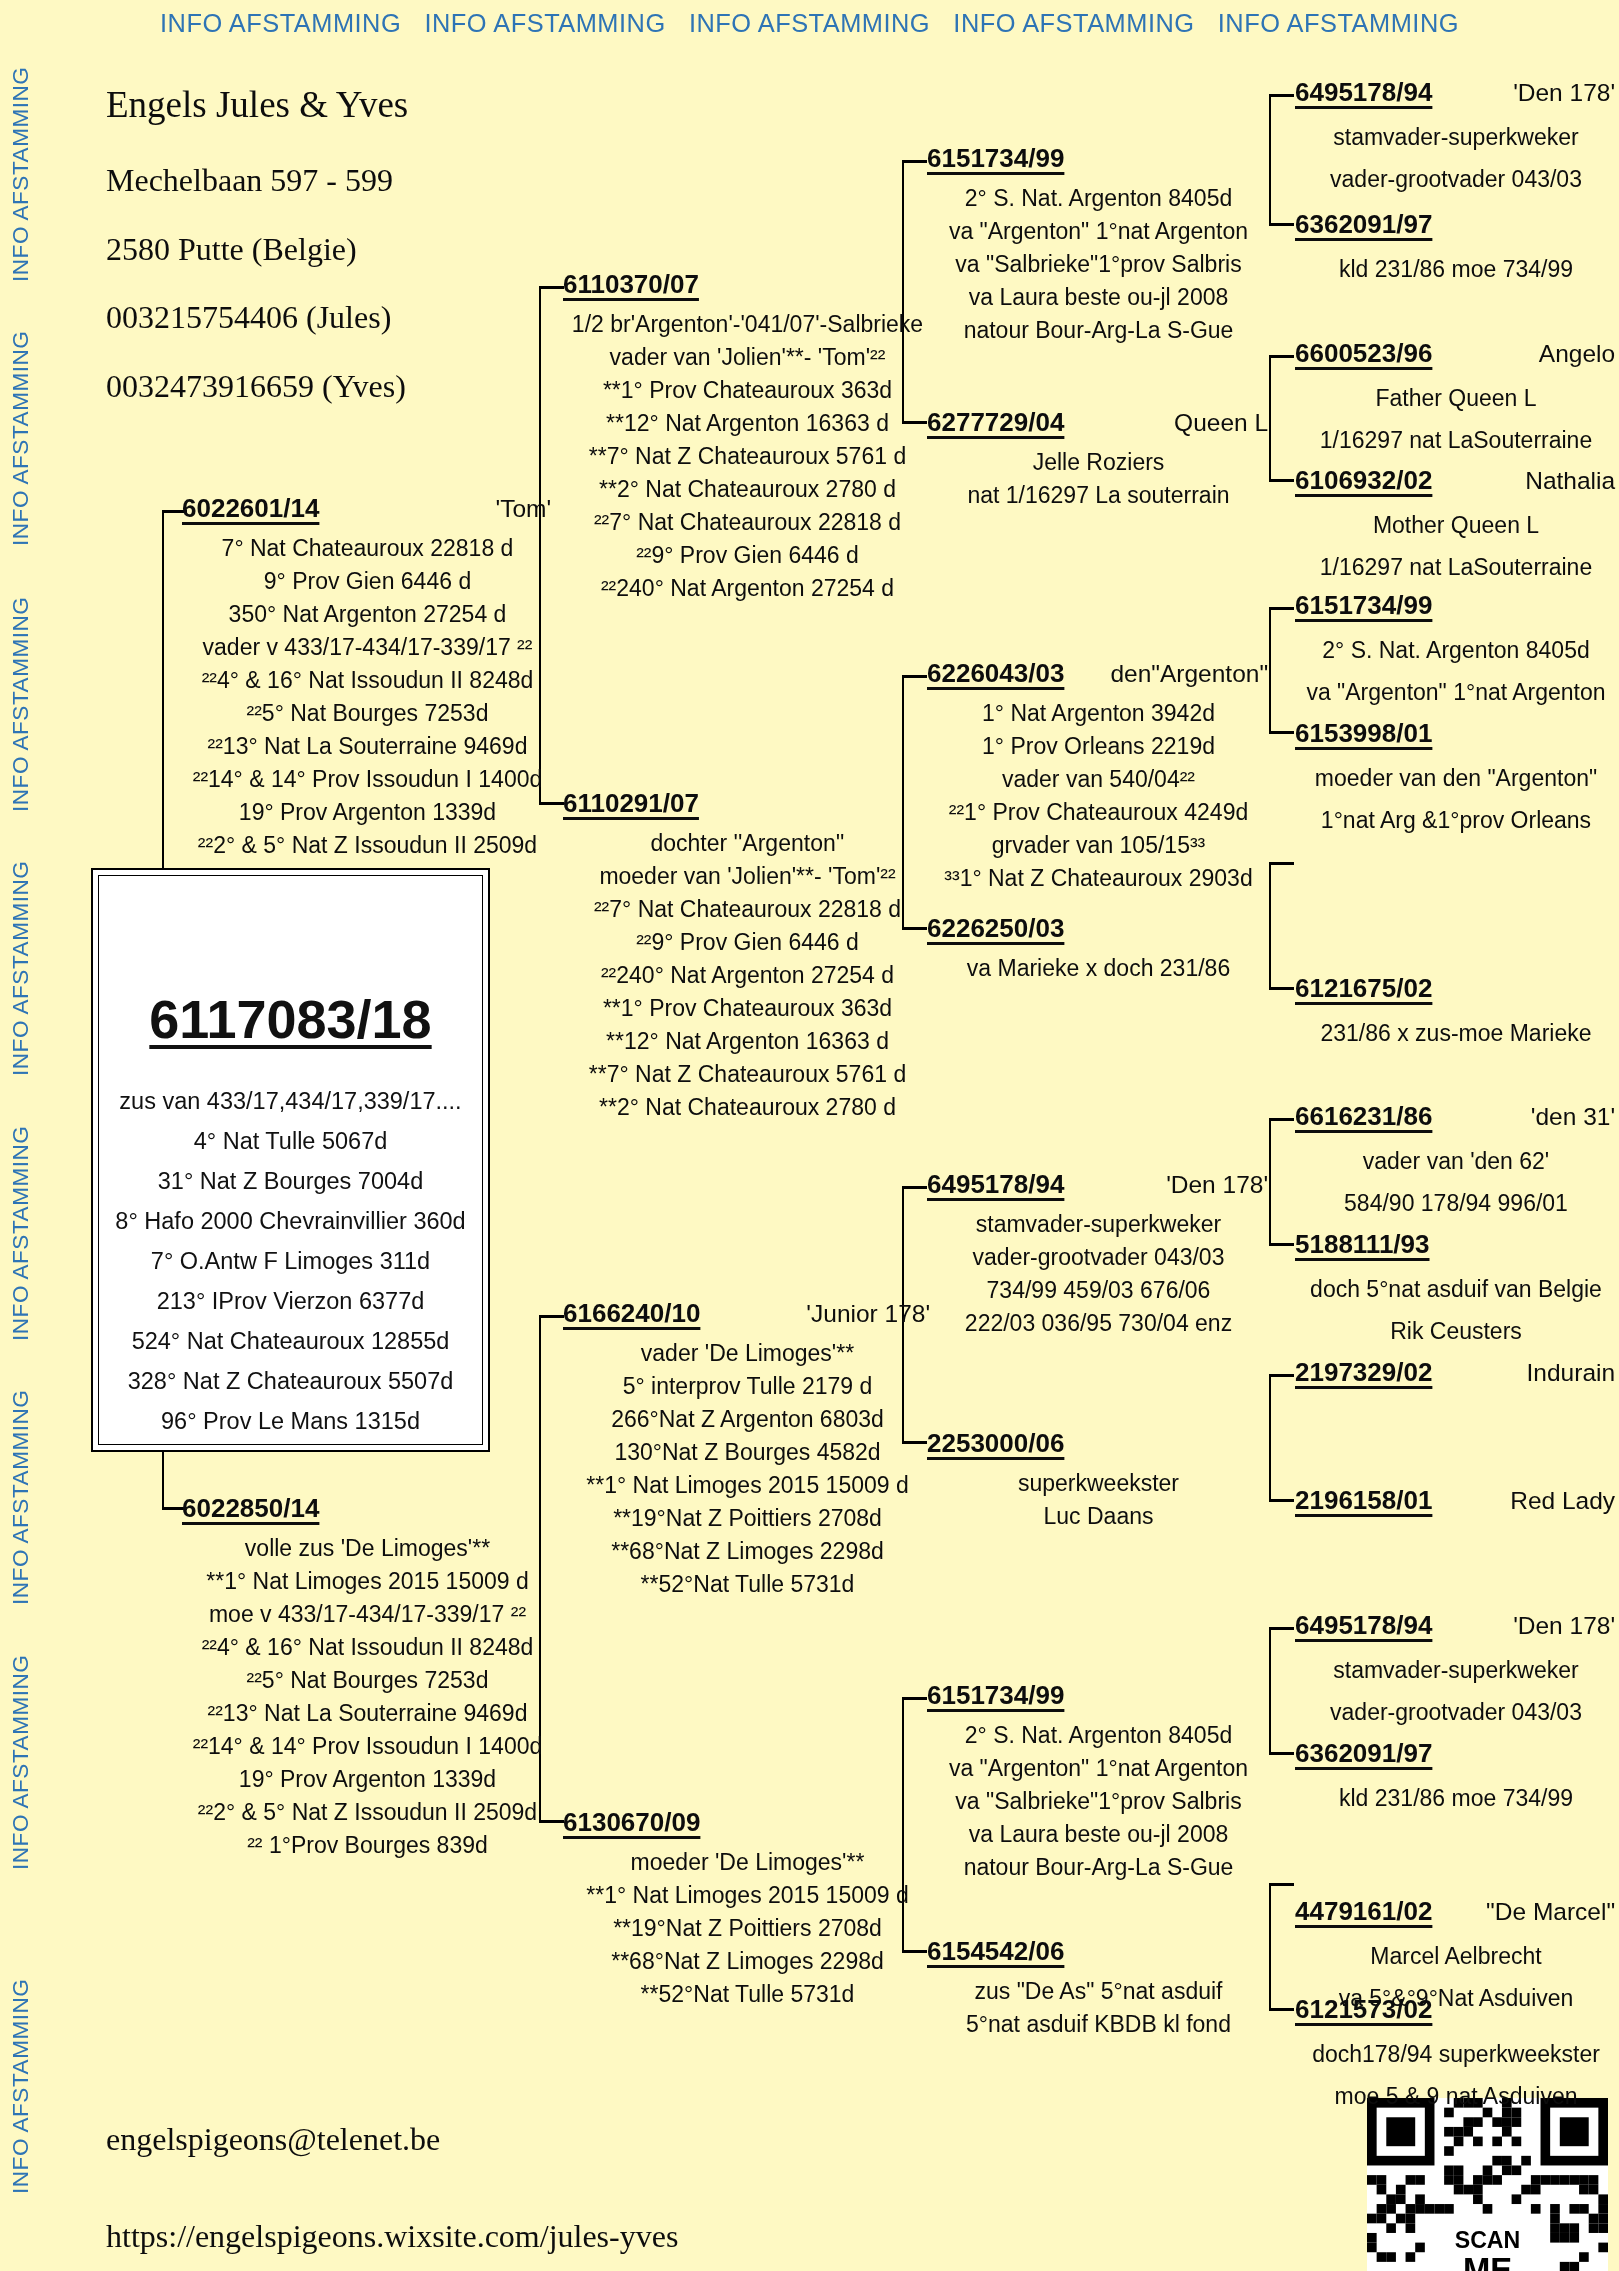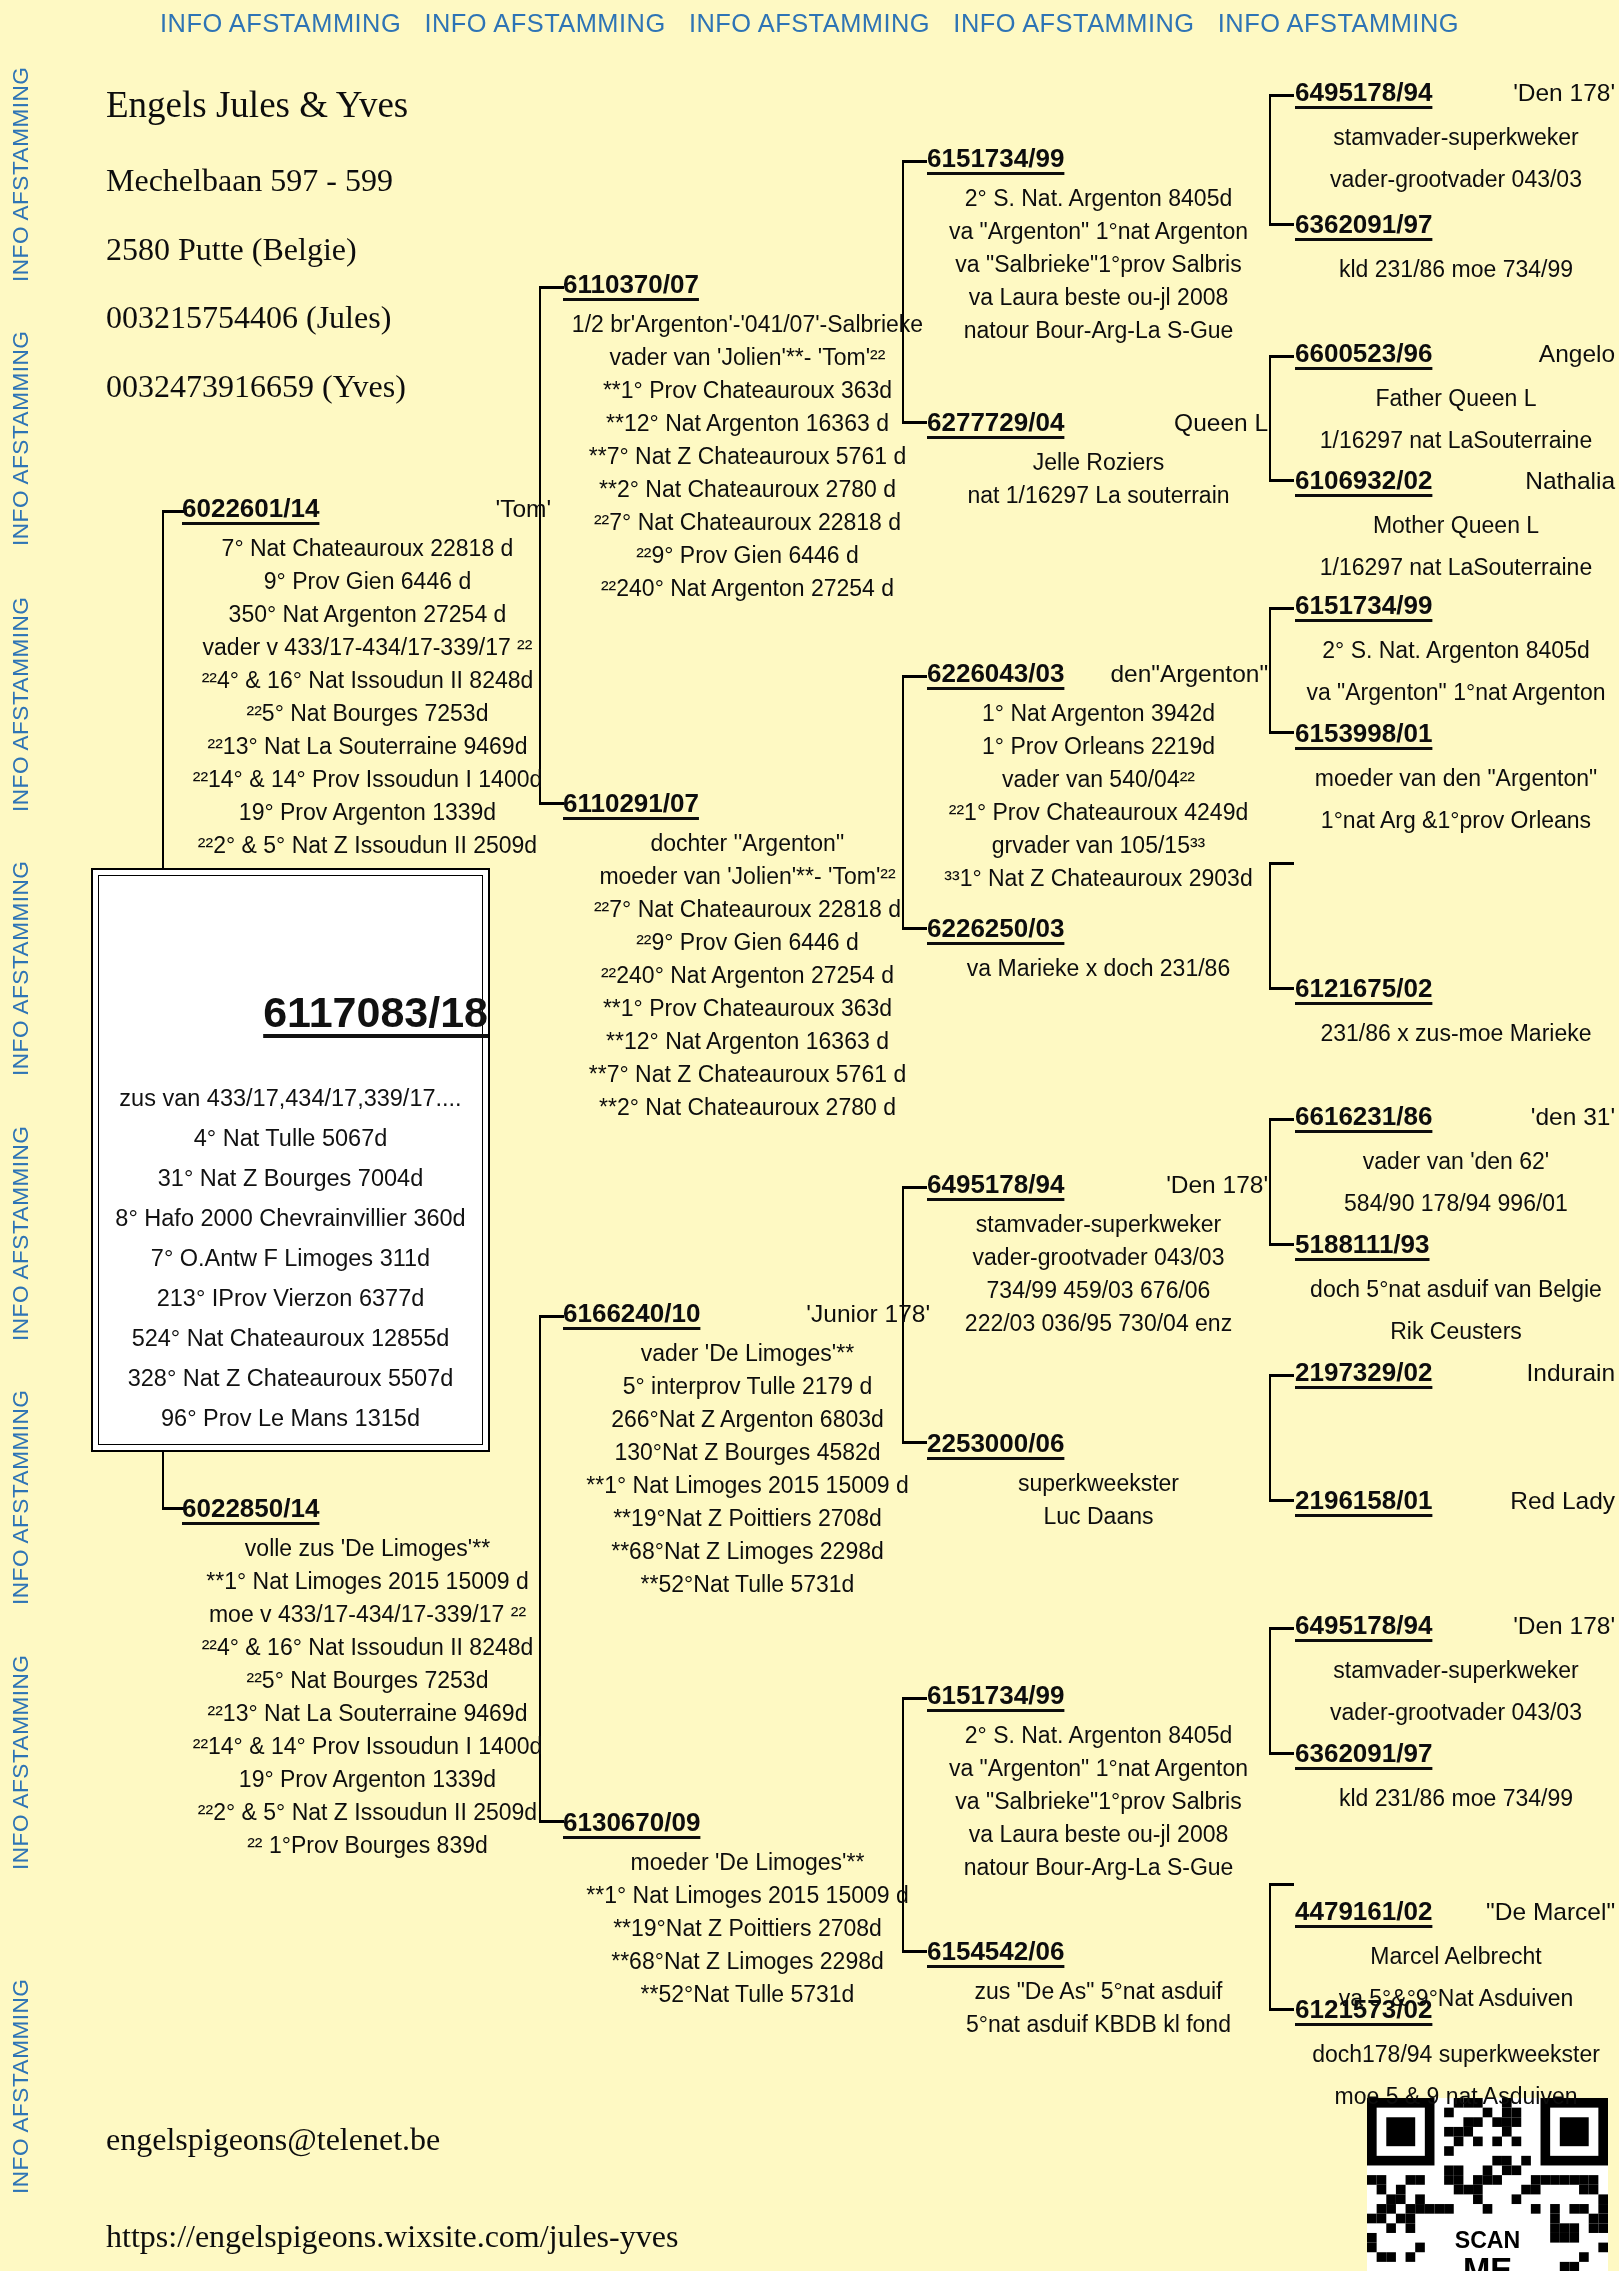--- a/index.html
+++ b/index.html
@@ -28,24 +28,24 @@
   .pname{font-size:24.5px;white-space:nowrap;padding-left:7.5px;}
   .lines{margin-top:7.5px;}
   .lines .pl{text-align:center;font-size:23px;line-height:33px;white-space:nowrap;}
   .g4 .lines .pl{line-height:42px;}
   
   #subject-box{position:absolute;left:91px;top:868px;width:399px;height:584px;
       background:#fff;border:2.8px solid #000;z-index:3;box-sizing:border-box;
       font-family:"Liberation Sans",sans-serif;}
   #subject-inner{position:absolute;left:4.7px;top:4.7px;right:4.7px;bottom:4.7px;
       border:1.9px solid #000;}
-  #subject-ring{position:relative;margin-top:118px;text-align:right;font-size:43px;
+  #subject-ring{position:relative;margin-top:118px;text-align:center;font-size:54px;
       font-weight:bold;text-decoration:underline;text-decoration-thickness:3.8px;
       text-underline-offset:6.6px;}
-  #subject-box .lines{margin-top:41px;}
+  #subject-box .lines{margin-top:31px;}
   #subject-box .lines .pl{font-size:23.5px;line-height:40px;text-align:center;white-space:nowrap;}
   
   .bracket{position:absolute;z-index:1;border-left:2.8px solid #000;}
   .bracket::before,.bracket::after{content:"";position:absolute;left:0;width:22.6px;height:2.8px;background:#000;}
   .bracket::before{top:0;}
   .bracket::after{bottom:0;}
   
   .footer-line{position:absolute;left:106px;font-family:"Liberation Serif",serif;
       font-size:32px;color:#0d0d0d;}
   #qr-wrap{position:absolute;left:1367px;top:2098px;width:241px;height:241px;}

